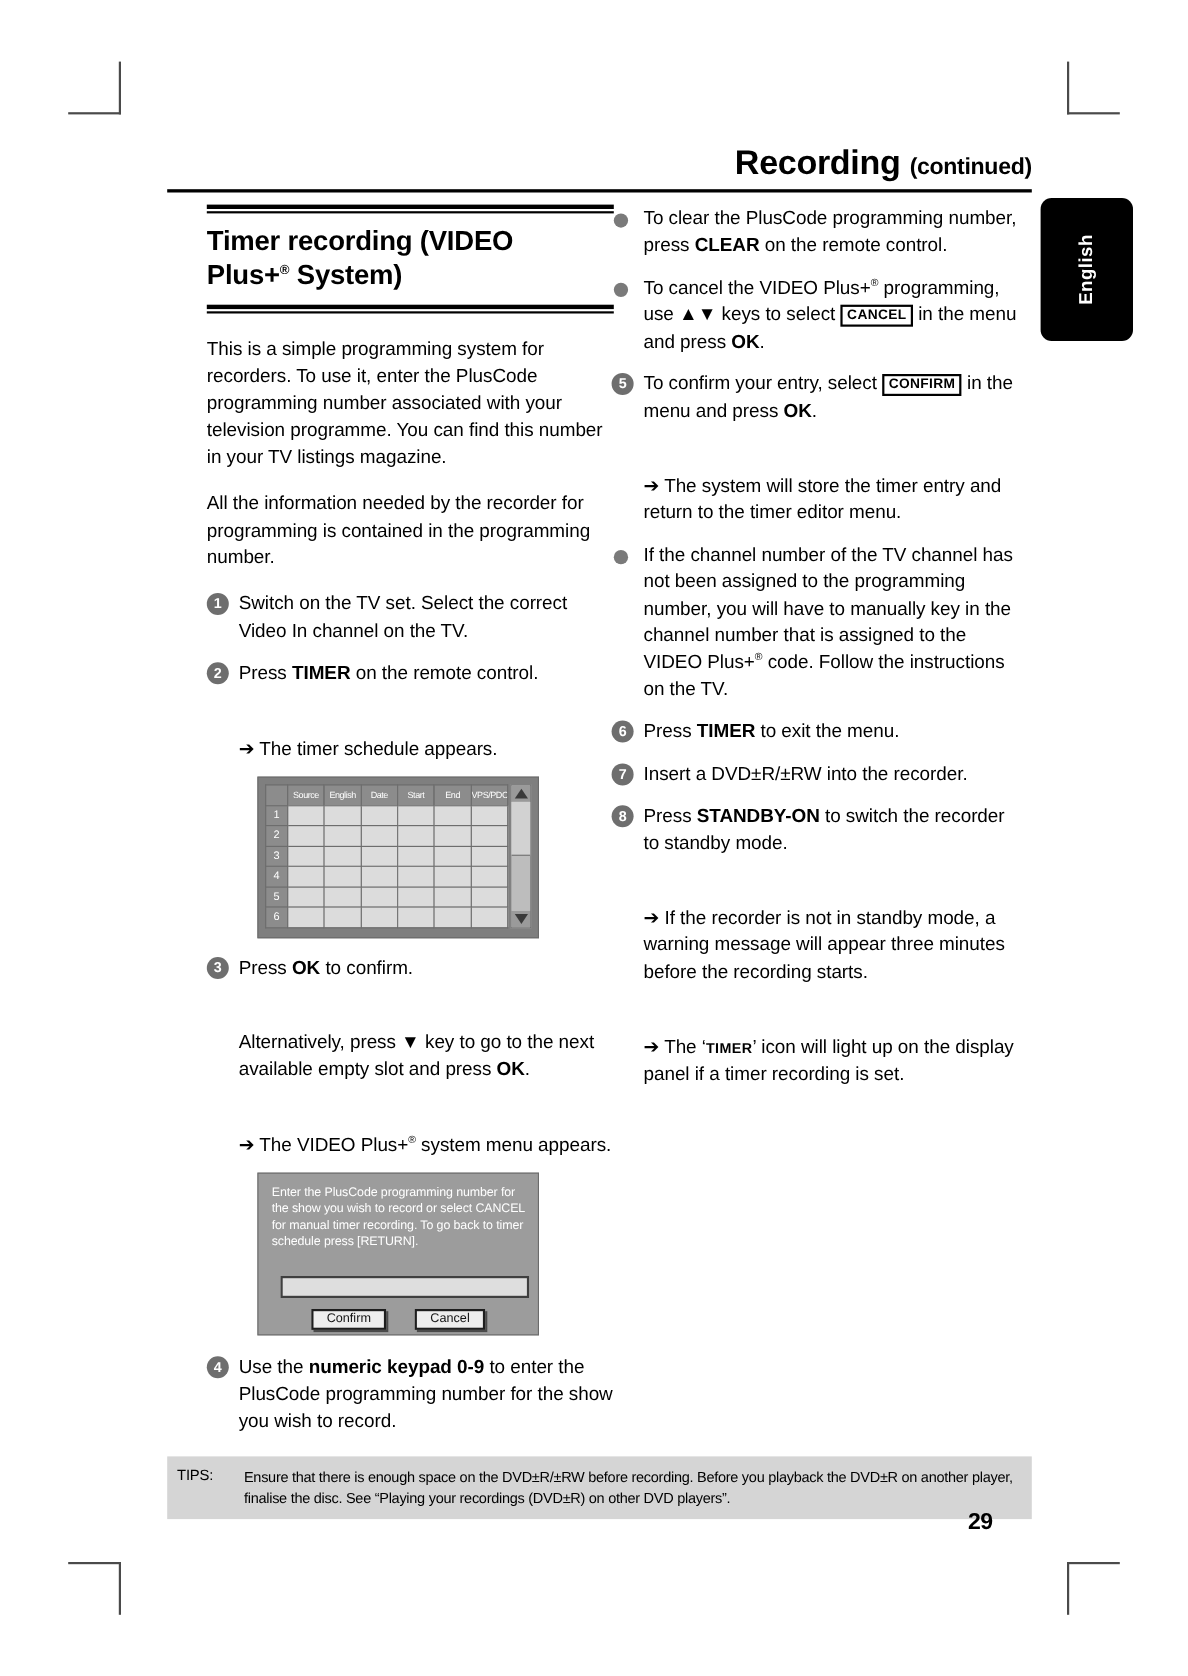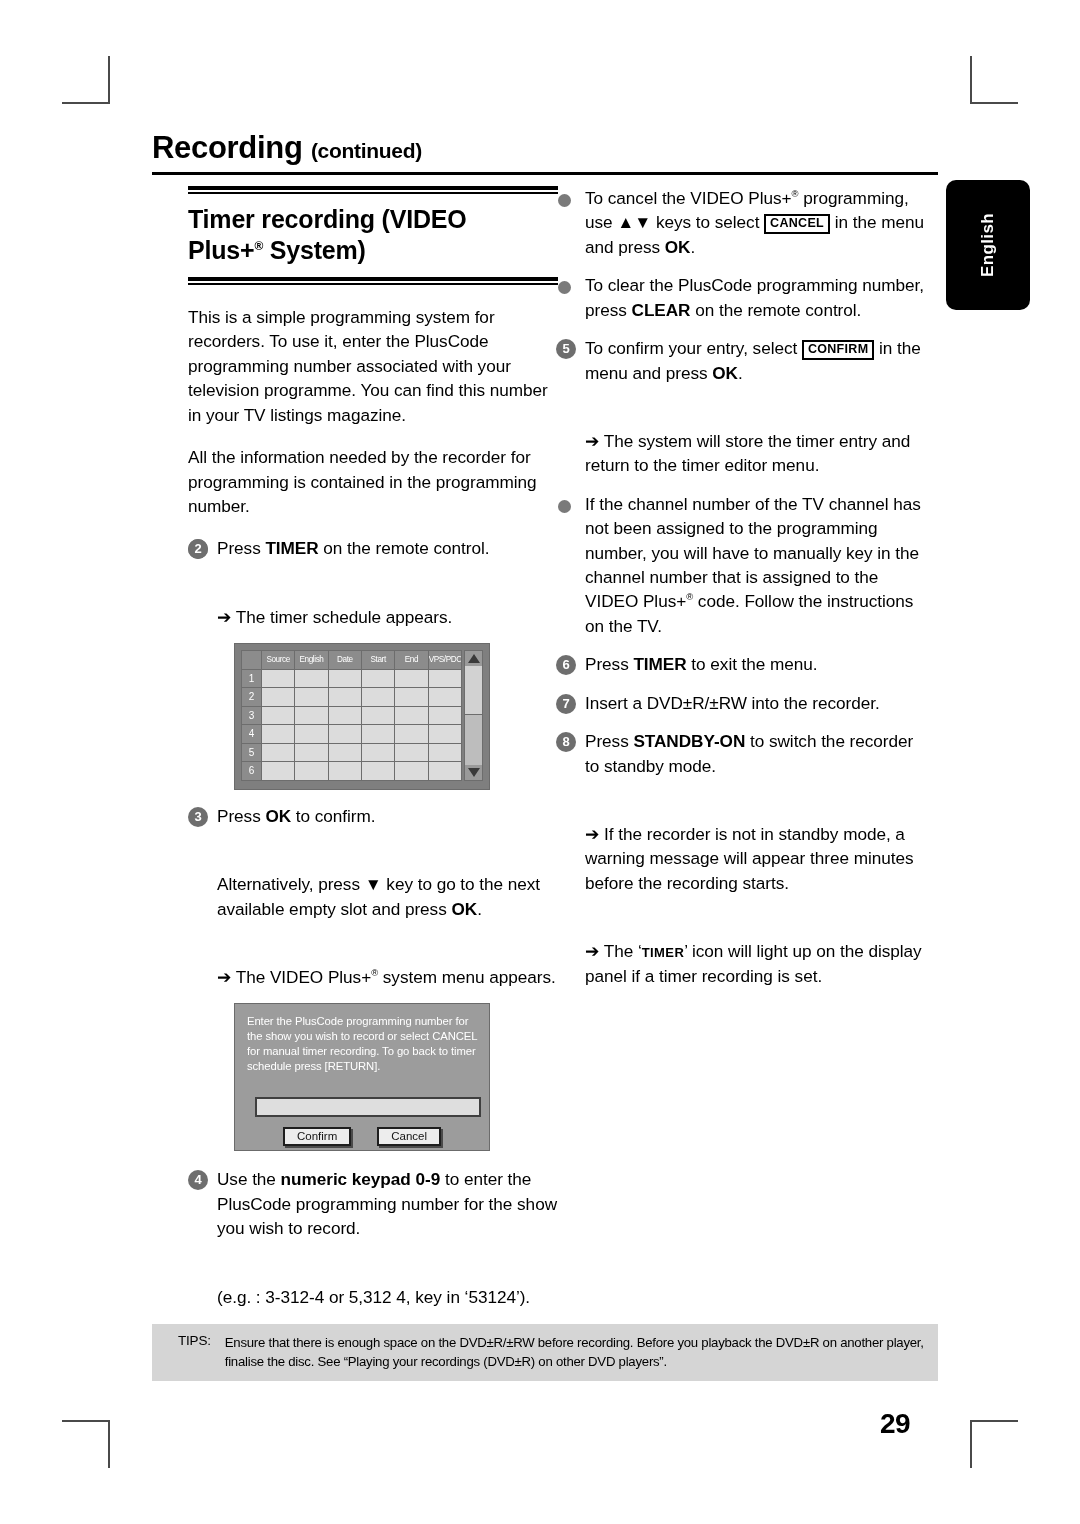--- a/index.html
+++ b/index.html
@@ -34,20 +34,21 @@
 
   .cm-br { left: 970px; top: 1420px; }
   .cm-br .h { left: 0; top: 0; }
   .cm-br .v { left: 0; top: 0; }
 
   
   .page-header {
     position: absolute; left: 152px; top: 132px; width: 786px;
   }
   .page-header .title {
+    text-align: right;
     font-size: 31px;
     font-weight: bold;
     letter-spacing: -0.3px;
     line-height: 1.05;
     padding-bottom: 4px;
   }
   .page-header .title .cont {
     font-size: 21px;
     font-weight: bold;
   }
@@ -277,42 +278,41 @@
     letter-spacing: 0.4px;
     white-space: nowrap;
   }
 
   
   .tips {
     position: absolute;
     left: 152px; top: 1324px;
     width: 786px;
     background: #d5d5d5;
-    padding: 9px 14px 10px 26px;
+    padding: 9px 14px 10px 9px;
     display: flex;
-    gap: 14px;
+    gap: 28px;
   }
   .tips .label {
     font-size: 13.5px;
     flex: 0 0 auto;
     letter-spacing: -0.2px;
   }
   .tips .text {
     font-size: 13.2px;
     line-height: 1.45;
     letter-spacing: -0.25px;
   }
 
   .page-num {
     position: absolute;
     left: 880px; top: 1372px;
-    font-size: 28px;
+    font-size: 21px;
     font-weight: bold;
     letter-spacing: -0.5px;
-    margin-top: 36px;
   }
 </style>
 </head>
 <body>
 
 <div class="cropmark cm-tl">
     <div class="h"></div>
     <div class="v"></div>
   </div>
 <div class="cropmark cm-tr">
@@ -347,20 +347,21 @@
     <span>Timer recording (VIDEO</span><br>
     <span>Plus+</span><sup>®</sup><span> System)</span>
   </div>
   <div class="sec-rule-bot"></div>
 
   <p class="body">This is a simple programming system for recorders. To use it, enter the PlusCode programming number associated with your television programme. You can find this number in your TV listings magazine.</p>
   <p class="body">All the information needed by the recorder for programming is contained in the programming number.</p>
 
   <div class="step">
     <span class="num">1</span>
+    <span>Switch on the TV set. Select the correct Video In channel on the TV.</span>
   </div>
 
   <div class="step">
     <span class="num">2</span>
     <span>Press </span><b>TIMER</b><span> on the remote control.</span>
     <span class="sub">➔  The timer schedule appears.</span>
   </div>
 
   <div class="screen">
     <div class="sched-body">
@@ -468,26 +469,26 @@
     <span>Use the </span><b>numeric keypad 0-9</b><span> to enter the PlusCode programming number for the show you wish to record.</span>
     <span class="sub">(e.g. : 3-312-4 or 5,312 4, key in ‘53124’).</span>
   </div>
 
 </div>
 
 <div class="col col-right">
 
   <div class="step">
     <span class="dot"></span>
+    <span>To clear the PlusCode programming number, press </span><b>CLEAR</b><span> on the remote control.</span>
+  </div>
+
+  <div class="step">
+    <span class="dot"></span>
     <span>To cancel the VIDEO Plus+</span><sup>®</sup><span> programming, use </span><b>▲▼</b><span> keys to select </span><span class="keybox">CANCEL</span><span> in the menu and press </span><b>OK</b><span>.</span>
-  </div>
-
-  <div class="step">
-    <span class="dot"></span>
-    <span>To clear the PlusCode programming number, press </span><b>CLEAR</b><span> on the remote control.</span>
   </div>
 
   <div class="step">
     <span class="num">5</span>
     <span>To confirm your entry, select </span><span class="keybox">CONFIRM</span><span> in the menu and press </span><b>OK</b><span>.</span>
     <span class="sub">➔ The system will store the timer entry and return to the timer editor menu.</span>
   </div>
 
   <div class="step">
     <span class="dot"></span>

